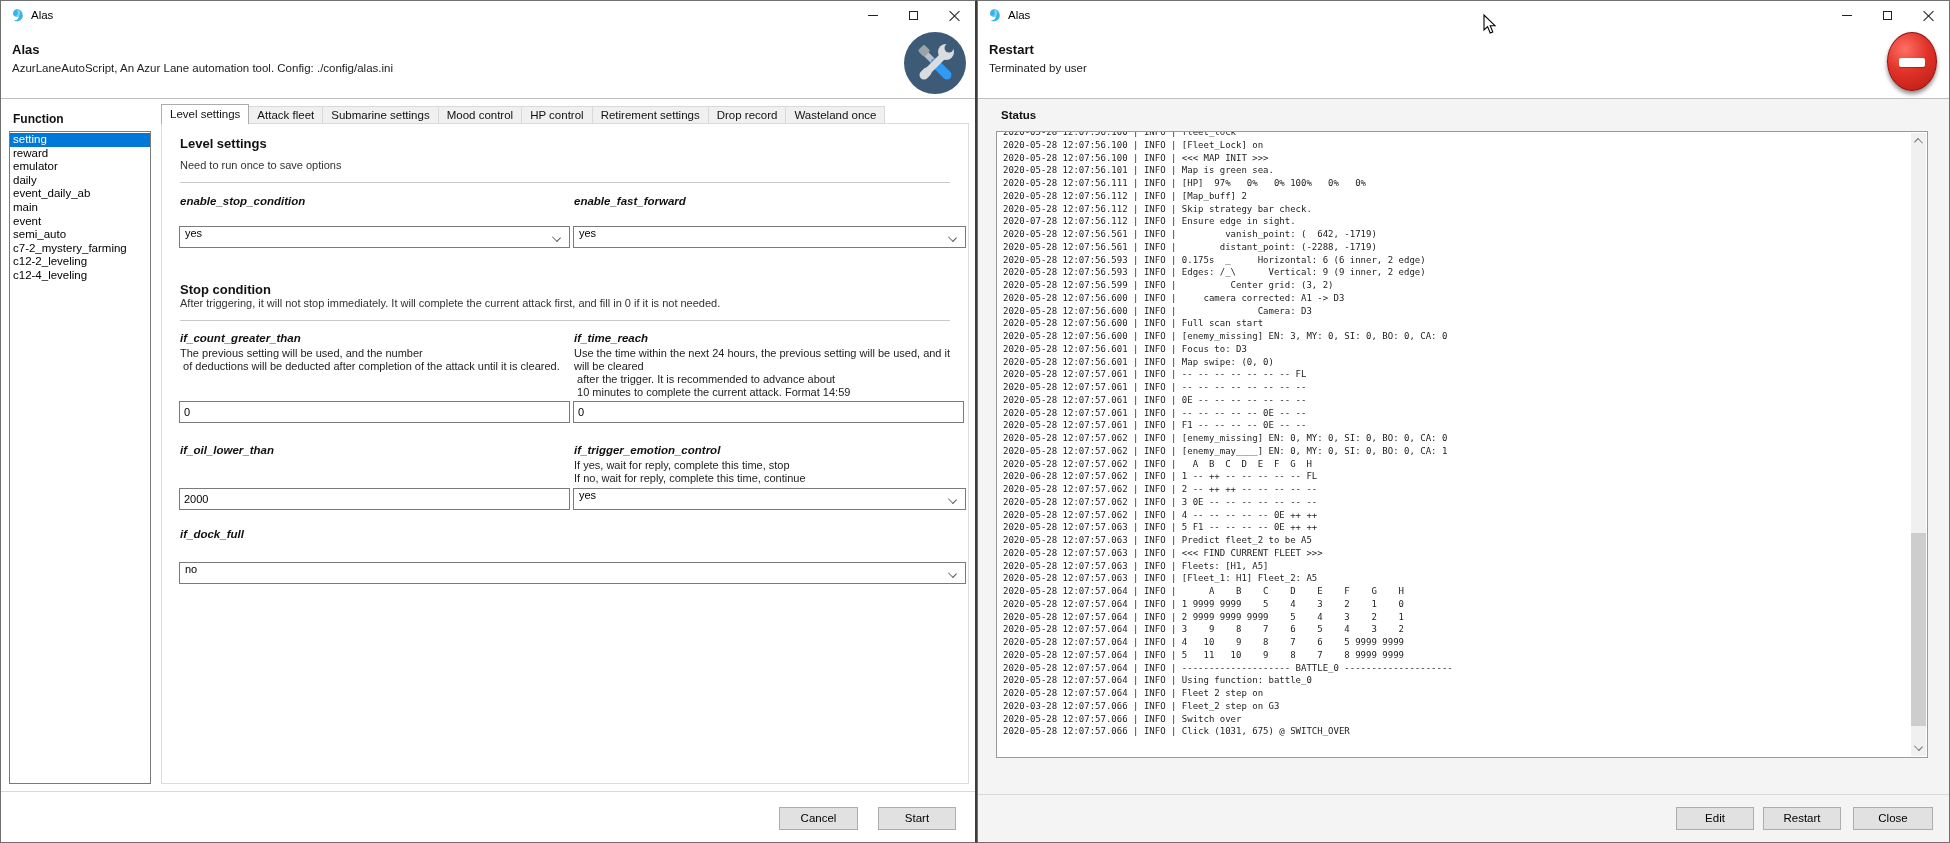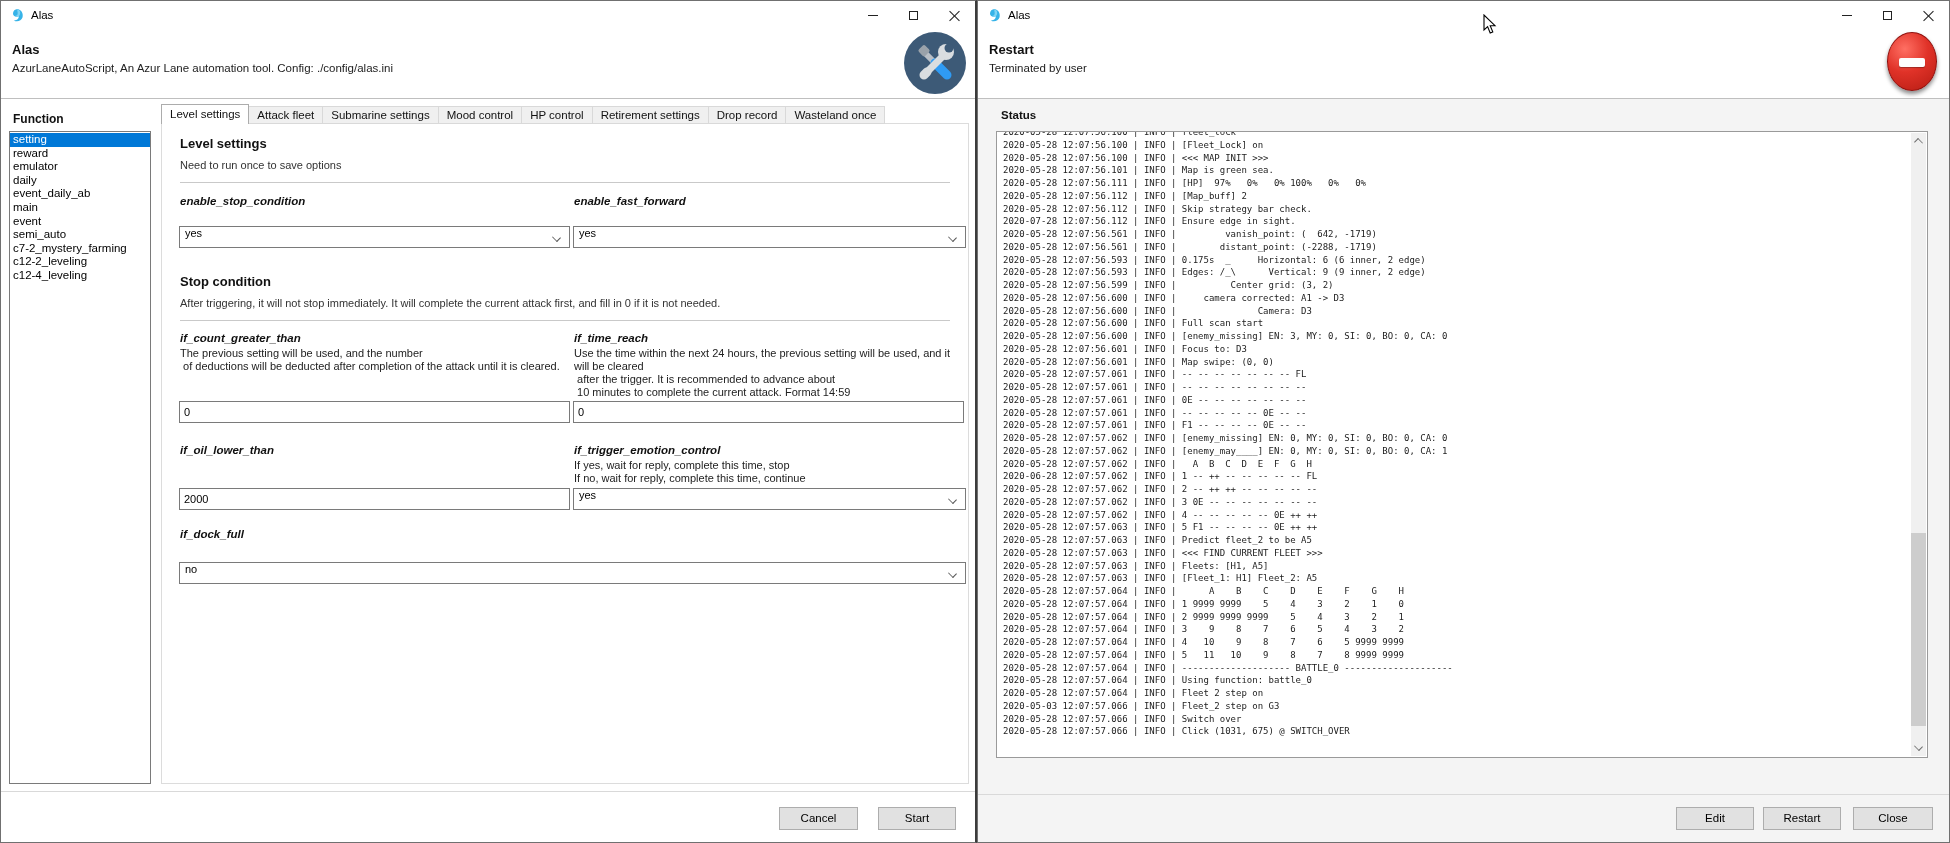--- a/index.html
+++ b/index.html
@@ -190,21 +190,21 @@
       <div class="fld-label col2" style="top:71px">enable_fast_forward</div>
       <div class="combo cb1" style="top:102px">
         <span>yes</span>
         <span class="chev"></span>
       </div>
       <div class="combo cb2" style="top:102px">
         <span>yes</span>
         <span class="chev"></span>
       </div>
 
-      <div class="form-title" style="top:150px">Stop condition</div>
+      <div class="form-title" style="top:158px">Stop condition</div>
       <div class="form-sub" style="top:173px">After triggering, it will not stop immediately. It will complete the current attack first, and fill in 0 if it is not needed.</div>
       <div class="hr" style="top:196px"></div>
 
       <div class="fld-label col1" style="top:208px">if_count_greater_than</div>
       <div class="fld-desc col1" style="top:223px">The previous setting will be used, and the number
  of deductions will be deducted after completion of the attack until it is cleared.</div>
       <div class="fld-label col2" style="top:208px">if_time_reach</div>
       <div class="fld-desc col2" style="top:223px">Use the time within the next 24 hours, the previous setting will be used, and it will be cleared
  after the trigger. It is recommended to advance about
  10 minutes to complete the current attack. Format 14:59</div>
@@ -351,21 +351,21 @@
           <div class="log-line">2020-05-28 12:07:57.064 | INFO | 4   10    9    8    7    6    5 9999 9999</div>
 
           <div class="log-line">2020-05-28 12:07:57.064 | INFO | 5   11   10    9    8    7    8 9999 9999</div>
 
           <div class="log-line">2020-05-28 12:07:57.064 | INFO | -------------------- BATTLE_0 --------------------</div>
 
           <div class="log-line">2020-05-28 12:07:57.064 | INFO | Using function: battle_0</div>
 
           <div class="log-line">2020-05-28 12:07:57.064 | INFO | Fleet 2 step on</div>
 
-          <div class="log-line">2020-05-03 12:07:57.066 | INFO | Fleet_2 step on G3</div>
+          <div class="log-line">2020-03-28 12:07:57.066 | INFO | Fleet_2 step on G3</div>
 
           <div class="log-line">2020-05-28 12:07:57.066 | INFO | Switch over</div>
 
           <div class="log-line">2020-05-28 12:07:57.066 | INFO | Click (1031, 675) @ SWITCH_OVER</div>
         </div>
       <div class="vscroll">
         <div class="arrow arrow-up"></div>
         <div class="vthumb"></div>
         <div class="arrow arrow-down"></div>
       </div>

